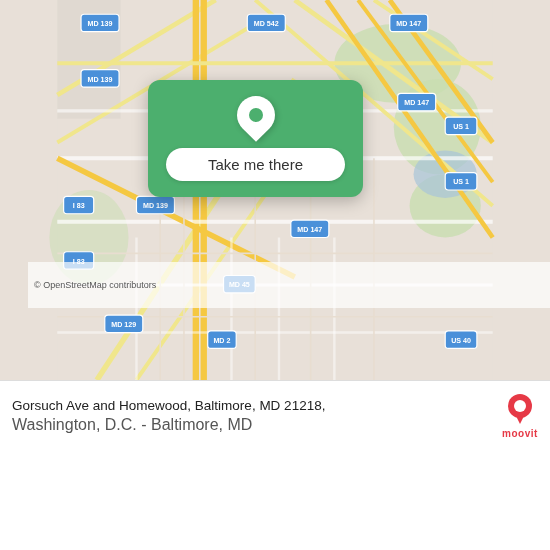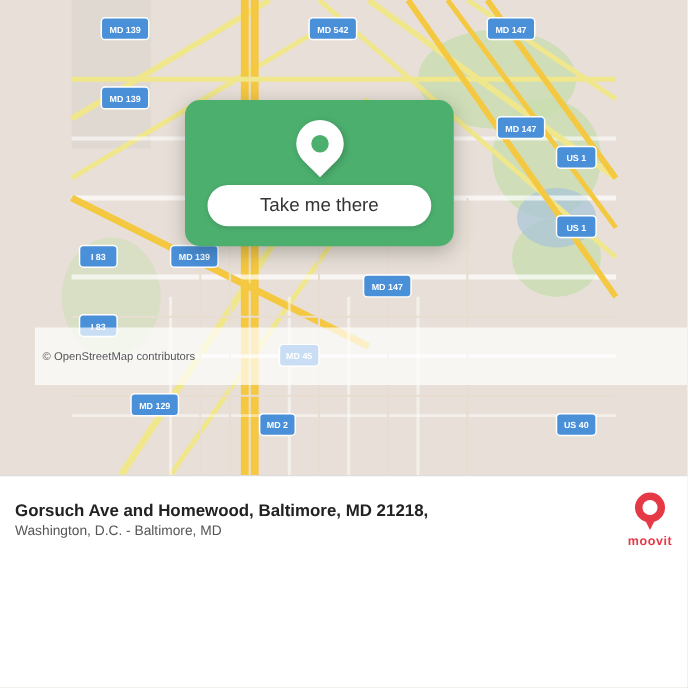--- a/index.html
+++ b/index.html
@@ -90,26 +90,26 @@
       position: relative;
     }
 
     .bottom-info {
       flex: 1;
     }
 
     .bottom-address {
       font-size: 13.5px;
       color: #222;
-      font-weight: 700;
+      font-weight: 400;
       line-height: 1.3;
     }
 
     .bottom-subtitle {
-      font-size: 11px;
+      font-size: 16px;
       color: #555;
       margin-top: 2px;
     }
 
     .moovit-logo {
       display: flex;
       flex-direction: column;
       align-items: center;
       margin-left: 4px;
     }

